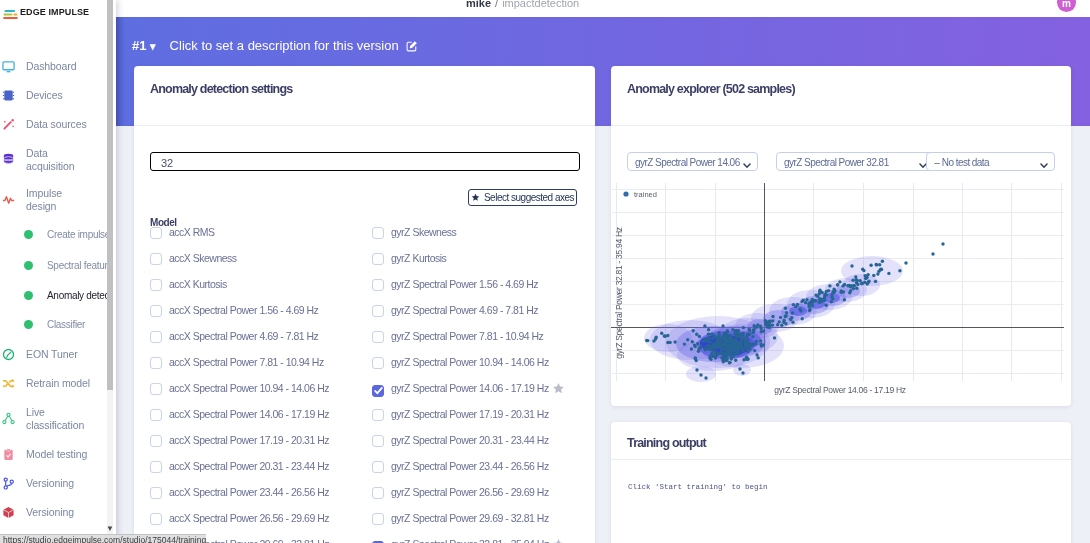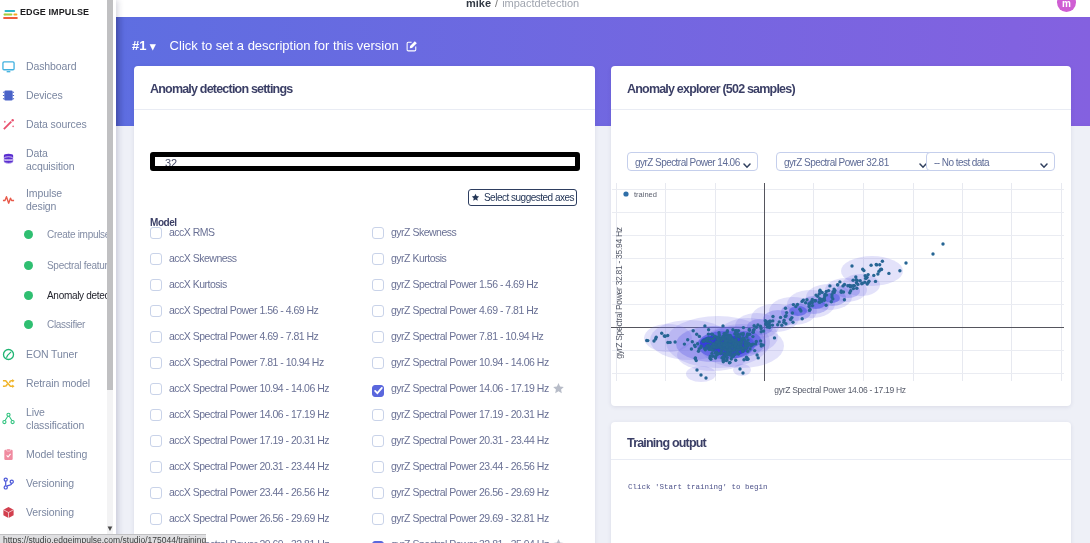--- a/index.html
+++ b/index.html
@@ -5,27 +5,27 @@
 html,body { width:1090px; height:543px; overflow:hidden; font-family:"Liberation Sans",sans-serif; background:#eef0f7; }
 .topbar { position:absolute; left:0; top:0; width:1090px; height:17px; background:#fff; }
 .crumb { position:absolute; left:466px; top:-3px; font-size:11px; color:#a0a5af; white-space:nowrap; }
 .crumb b { color:#333a45; font-weight:700; }
 .crumb .sl { color:#777; margin:0 4px; }
 .avatar { position:absolute; left:1057px; top:-7px; width:19px; height:19px; border-radius:50%; background:#cf5ed3; color:#fff; font-size:10px; font-weight:700; text-align:center; line-height:22px; }
 .hero { position:absolute; left:116px; top:17px; width:974px; height:109px; background:linear-gradient(90deg,#5e6ee1 0%,#8461e0 100%); box-shadow:inset 8px 0 9px -7px rgba(15,15,70,0.40); }
 .hero .ht { position:absolute; left:16px; top:21px; color:#fff; font-size:13px; }
 .hero b { font-weight:700; margin-right:14px; }
 .card { position:absolute; background:#fff; border-radius:4px; box-shadow:0 1px 4px rgba(40,40,90,0.10); }
-.chead { height:44px; border-bottom:1px solid #e9ecf4; position:relative; }
+.chead { height:60px; border-bottom:1px solid #e9ecf4; position:relative; }
 .chead .t { position:absolute; left:16px; top:16px; font-size:12.5px; letter-spacing:-0.8px; font-weight:700; color:#3b3f66; }
 .cardL { left:134px; top:66px; width:461px; height:520px; }
 .cardR { left:611px; top:66px; width:460px; height:340px; }
 .cardT { left:611px; top:422px; width:460px; height:160px; }
 .flabel { position:absolute; font-size:10px; letter-spacing:-0.45px; font-weight:700; color:#3b3f66;margin-top:26px; }
-.input { position:absolute; left:16px; top:86px; width:430px; height:19px; border:5px solid #000000; border-radius:3px; font-size:11px; color:#4a4f6b; padding:2px 10px 0; }
+.input { position:absolute; left:16px; top:86px; width:430px; height:19px; border:1px solid #000000; border-radius:3px; font-size:11px; color:#4a4f6b; padding:2px 10px 0; }
 .btn { position:absolute; left:334px; top:123px; width:109px; height:17px; border:1px solid #2e3e60; border-radius:3px; background:#fff; font-size:10px; letter-spacing:-0.5px; font-weight:400; color:#1f3153; text-align:center; line-height:15px; white-space:nowrap; }
 .axrow { position:absolute; left:16px; height:18px; line-height:18px; font-size:10.5px; letter-spacing:-0.5px; color:#6a7195; white-space:nowrap; }
 .cb { display:inline-block; width:12px; height:12px; border:1px solid #c9d3e9; border-radius:3px; background:#fff; vertical-align:-2px; margin-right:7px; text-align:center; line-height:10px; }
 .cb.on { background:#5a67dd; border-color:#5a67dd; }
 .c2 { position:absolute; left:222px; top:0; }
 .rowstar { margin-left:3px; }
 .axlbl { vertical-align:1px; }
 .sel { position:absolute; height:19px; border:1px solid #c5cfec; border-radius:4px; background:#fff; font-size:10px; letter-spacing:-0.55px; color:#5e6b96; padding:4px 7px 0; white-space:nowrap; overflow:hidden; }
 .sel .ch { position:absolute; right:6px; top:7px; }
 .chart { position:absolute; left:0; top:117px; }

